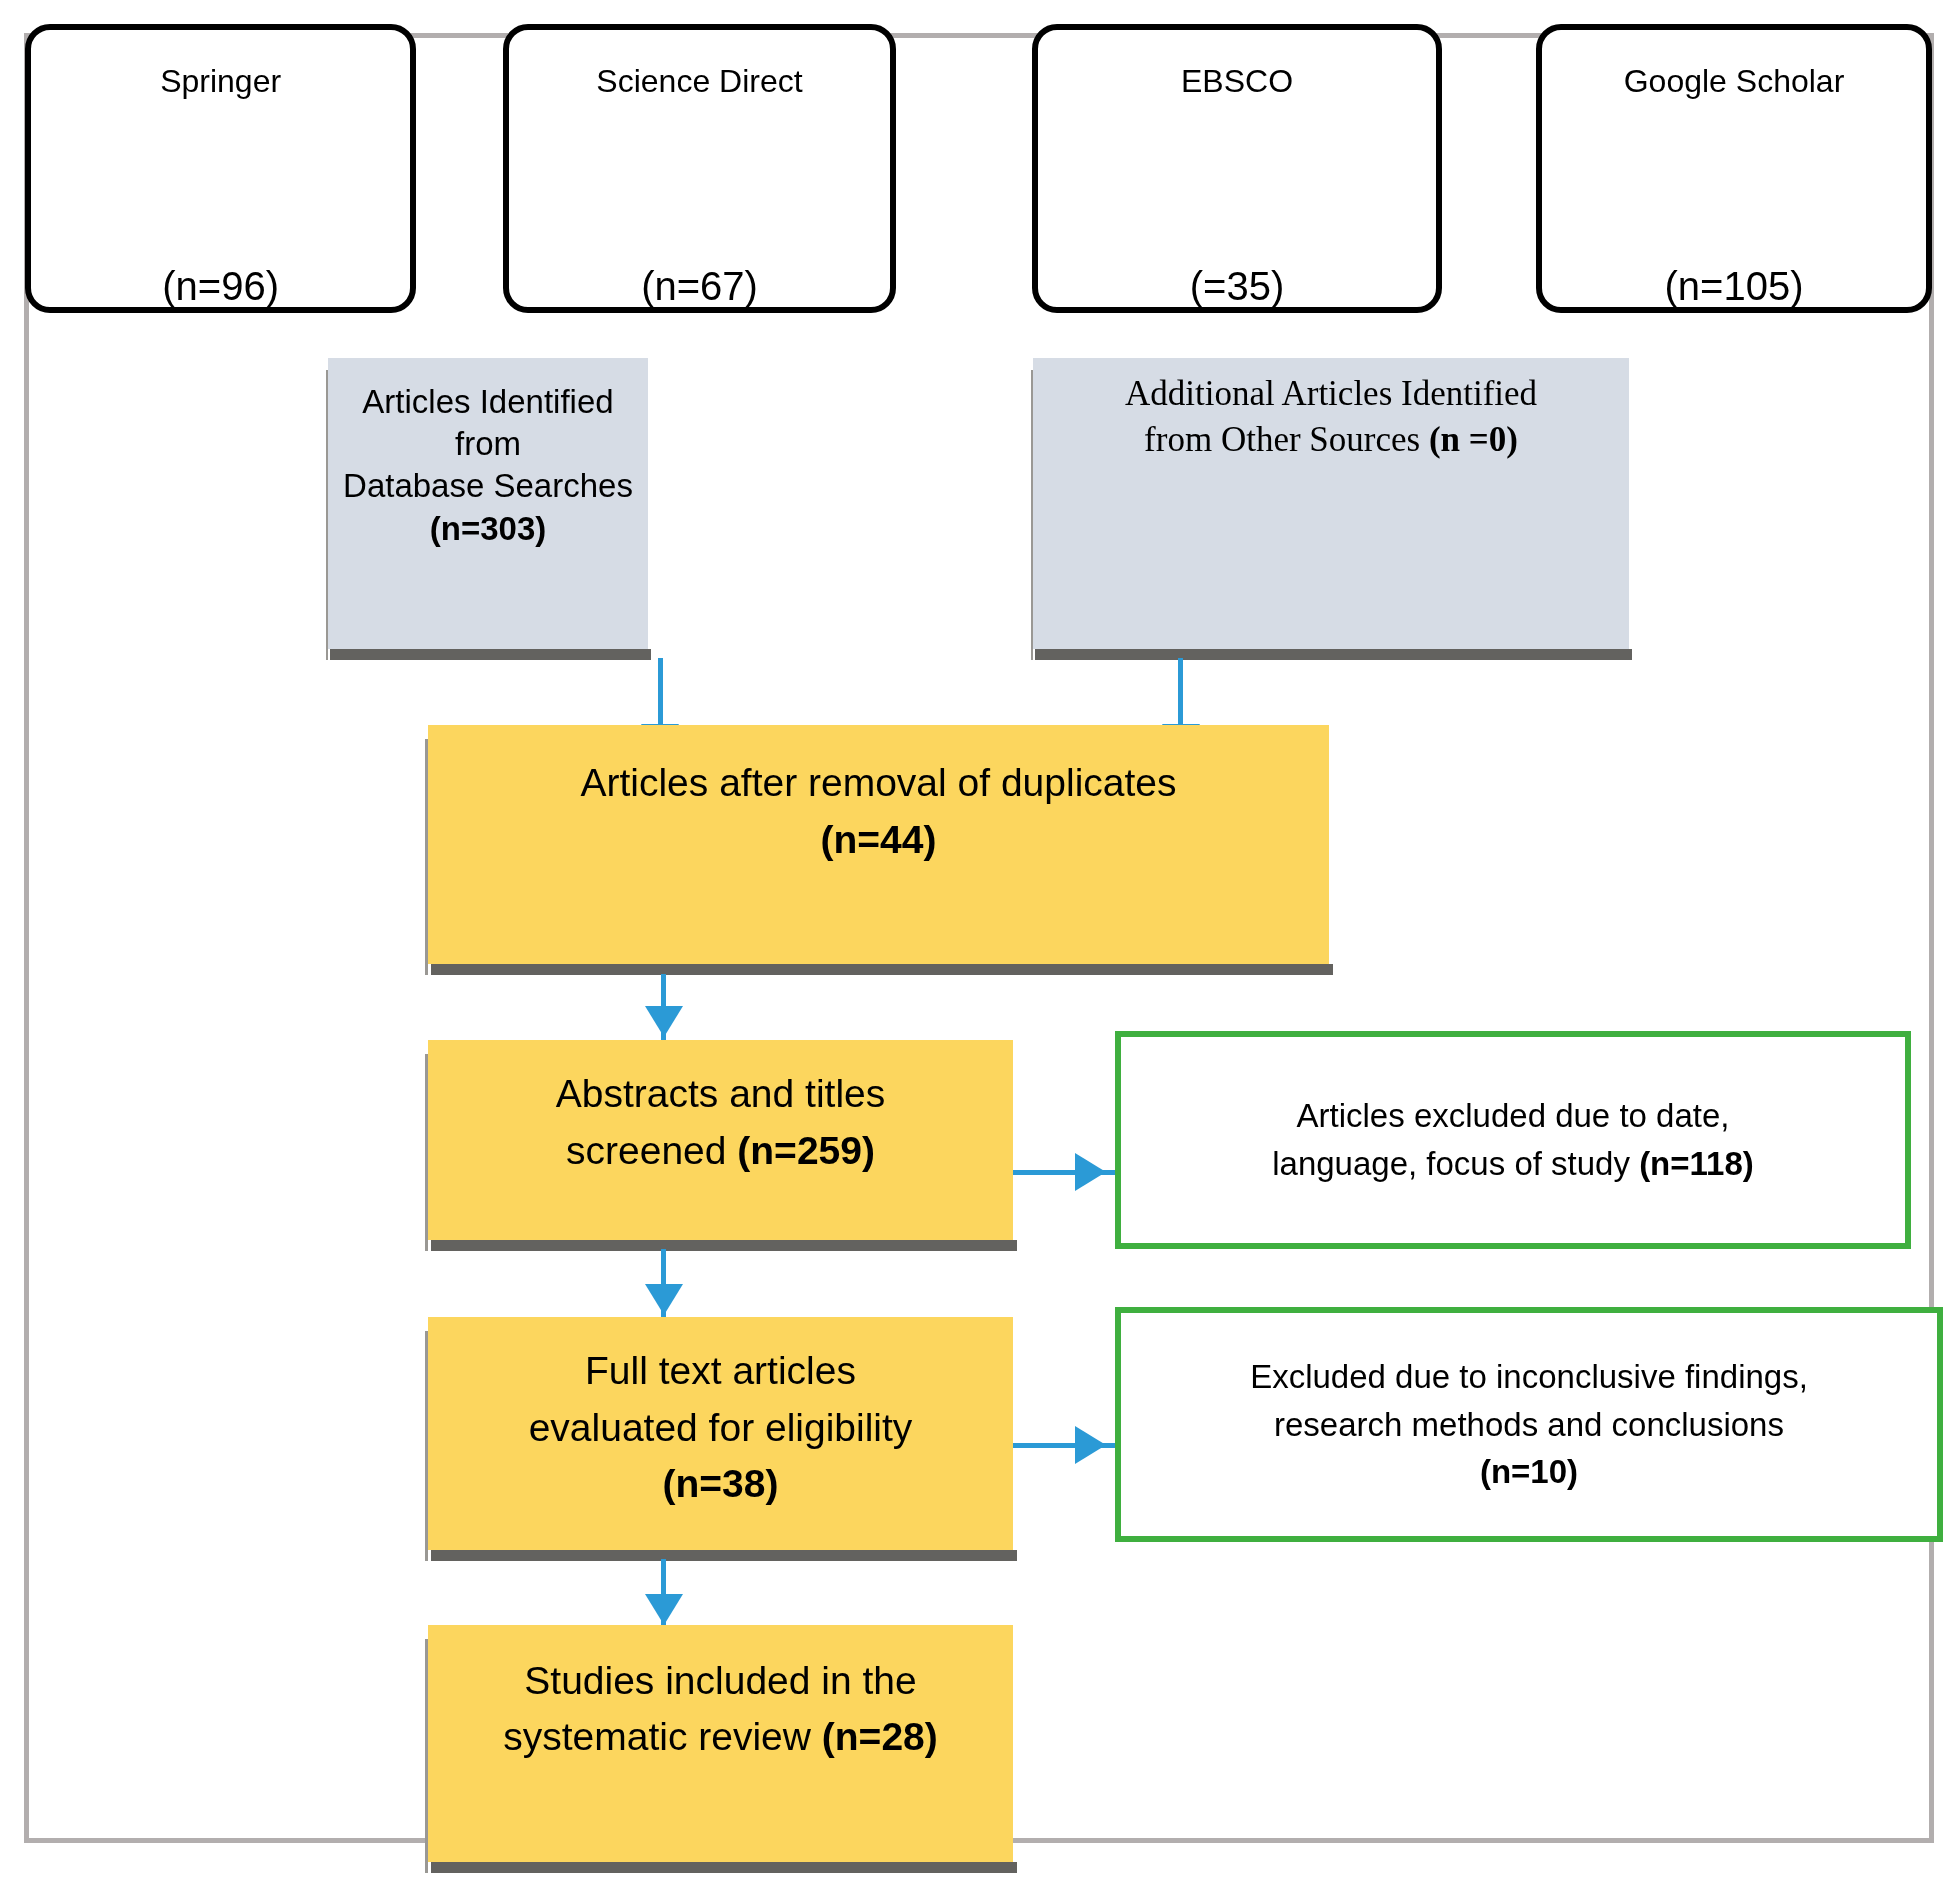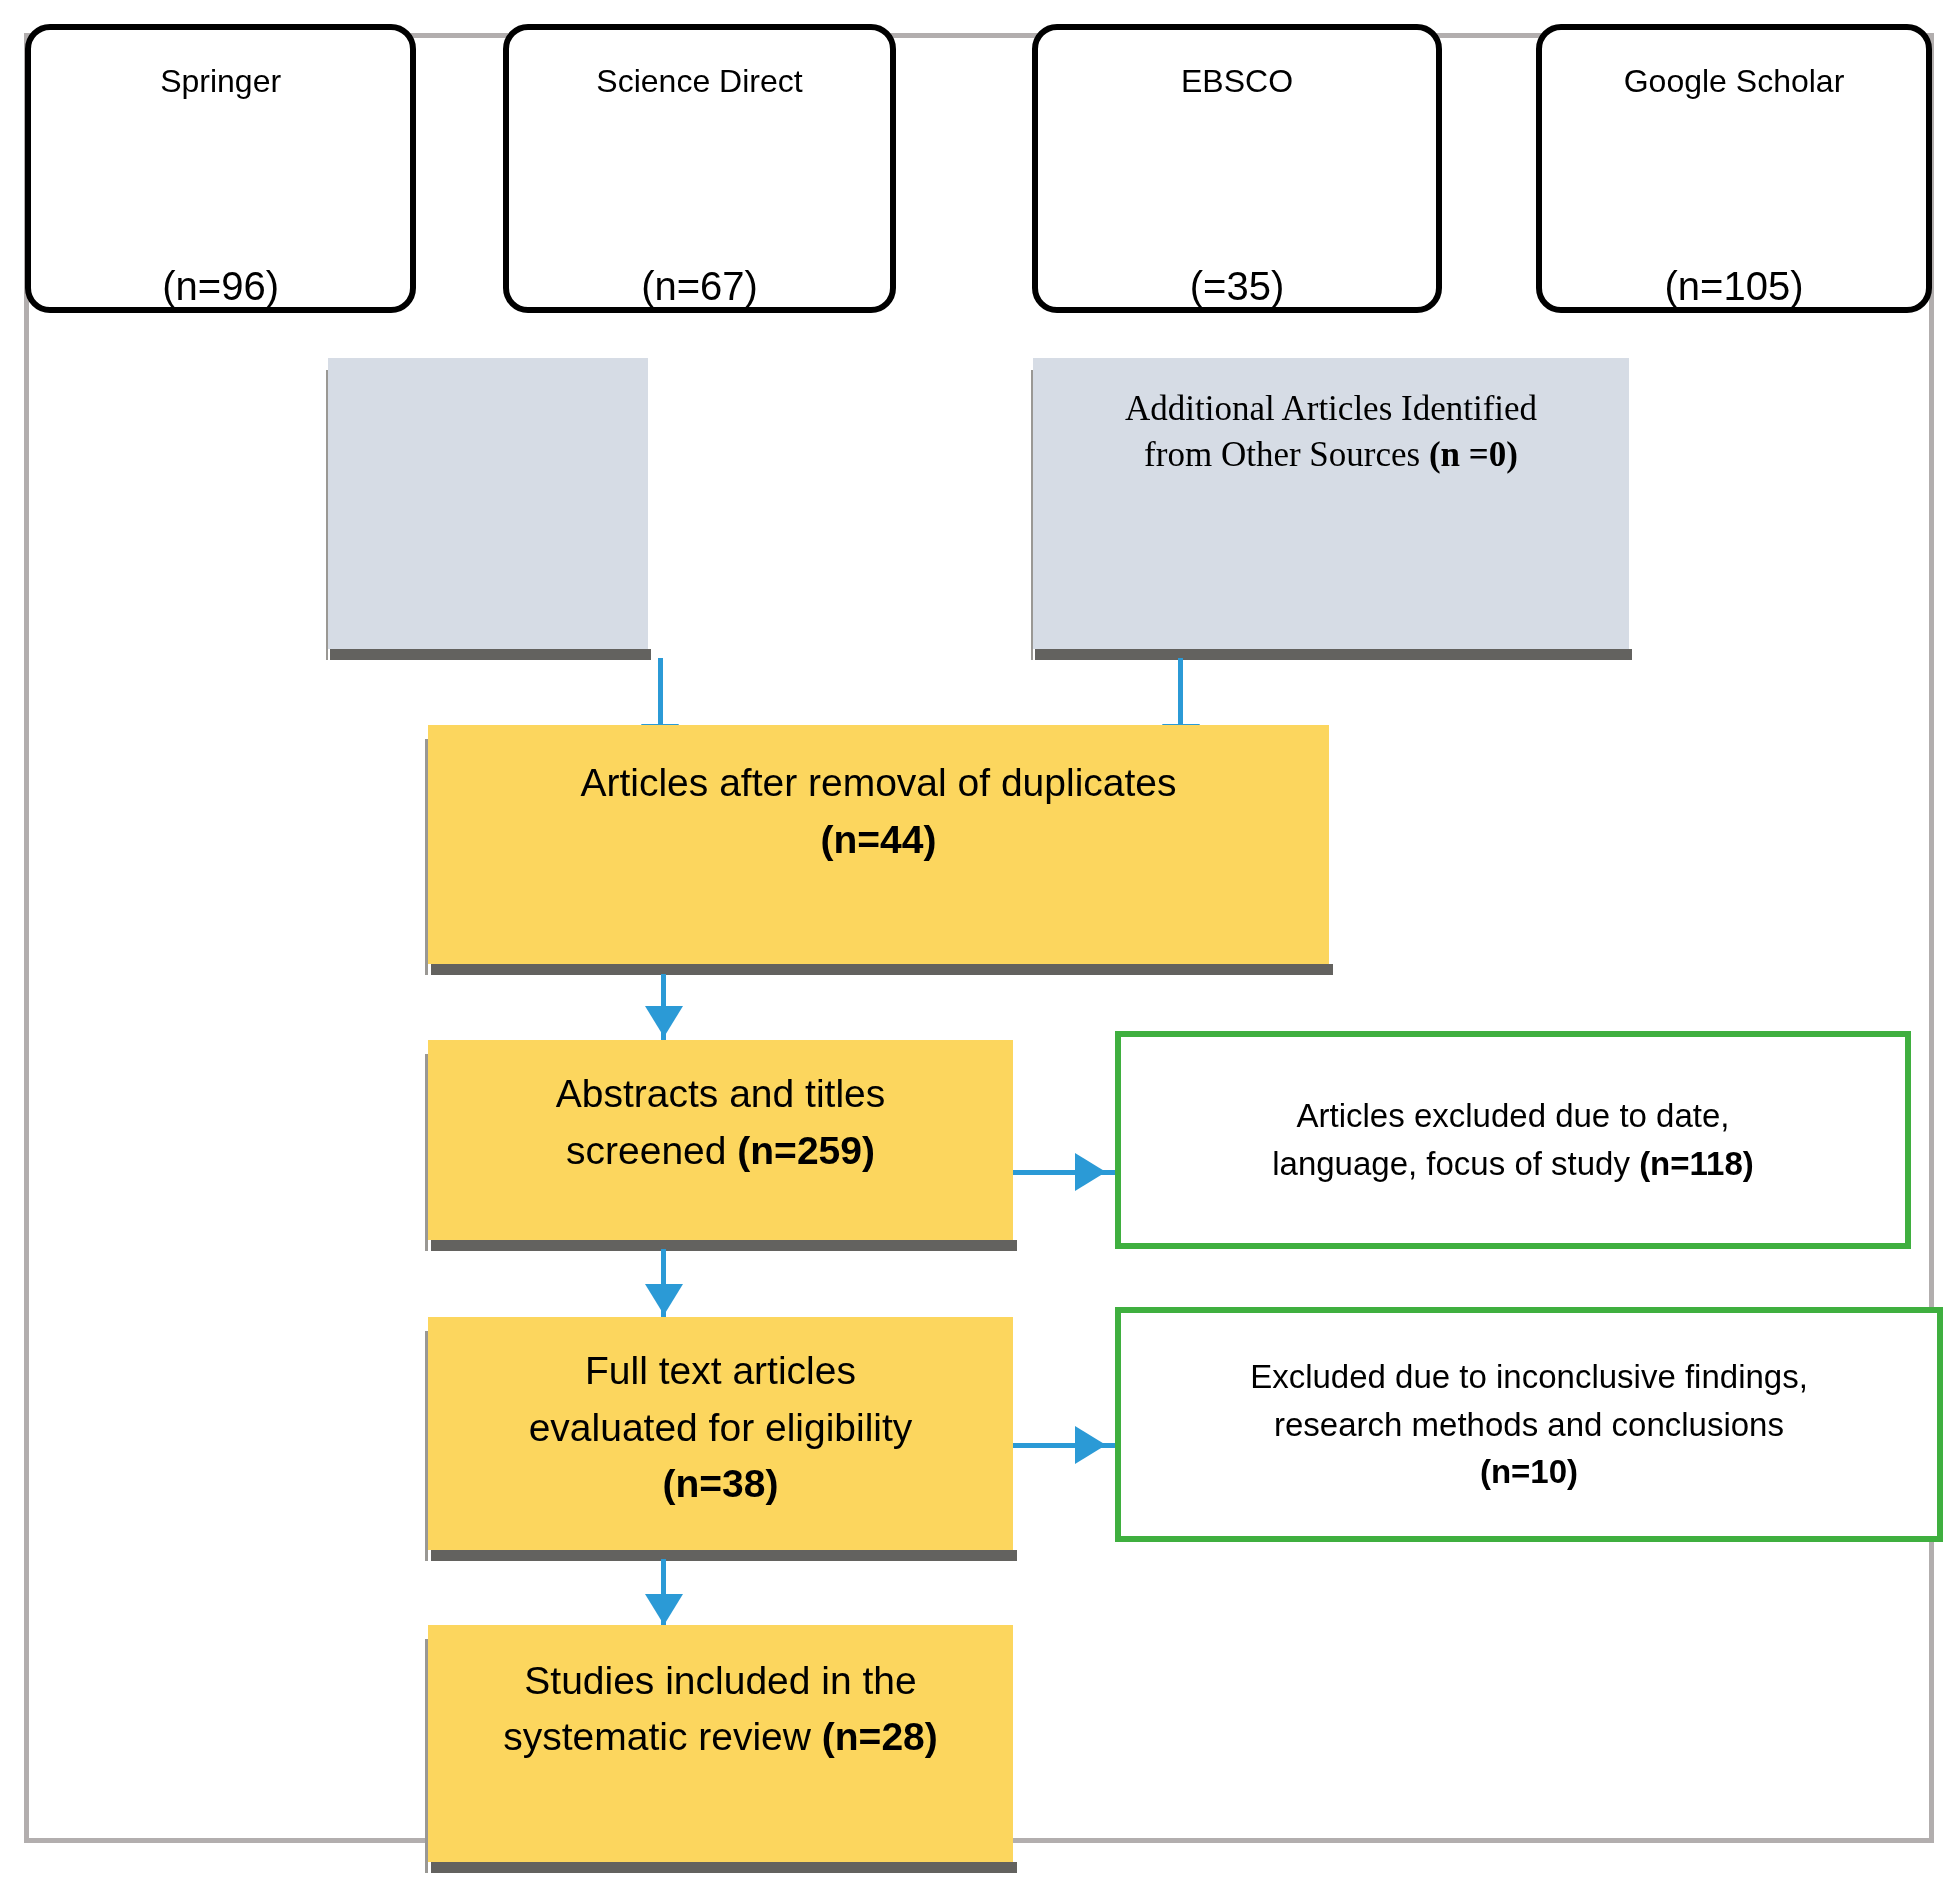--- a/index.html
+++ b/index.html
@@ -93,28 +93,33 @@
 
   <div class="src" style="left:1507px;top:-13.8px;width:396px;height:289px;">
     <span class="l1">Google Scholar</span>
     <span class="l2">(n=105)</span>
   </div>
 
   <div class="grayboxwrap" style="left:299px;top:320px;width:320px;height:291px;">
     <div class="graybox">
       <div class="shadow-l"></div>
       <div class="shadow-b"></div>
+      <div class="gtext gt-sans" style="padding-top:23px;">
+        <div>Articles Identified from</div>
+        <div>Database Searches</div>
+        <div><b>(n=303)</b></div>
+      </div>
     </div>
   </div>
 
   <div class="grayboxwrap" style="left:1004px;top:320px;width:596px;height:291px;">
     <div class="graybox">
       <div class="shadow-l"></div>
       <div class="shadow-b"></div>
-      <div class="gtext gt-serif" style="padding-top:28px;">
+      <div class="gtext gt-serif" style="padding-top:13px;">
         <div>Additional Articles Identified</div>
         <div><span>from Other Sources </span><b>(n =0)</b></div>
       </div>
     </div>
   </div>
 
   <div class="vline" style="left:629px;top:620px;height:100px;"></div>
   <div class="vhead" style="left:612px;top:686px;"></div>
 
   <div class="vline" style="left:1149px;top:620px;height:100px;"></div>

